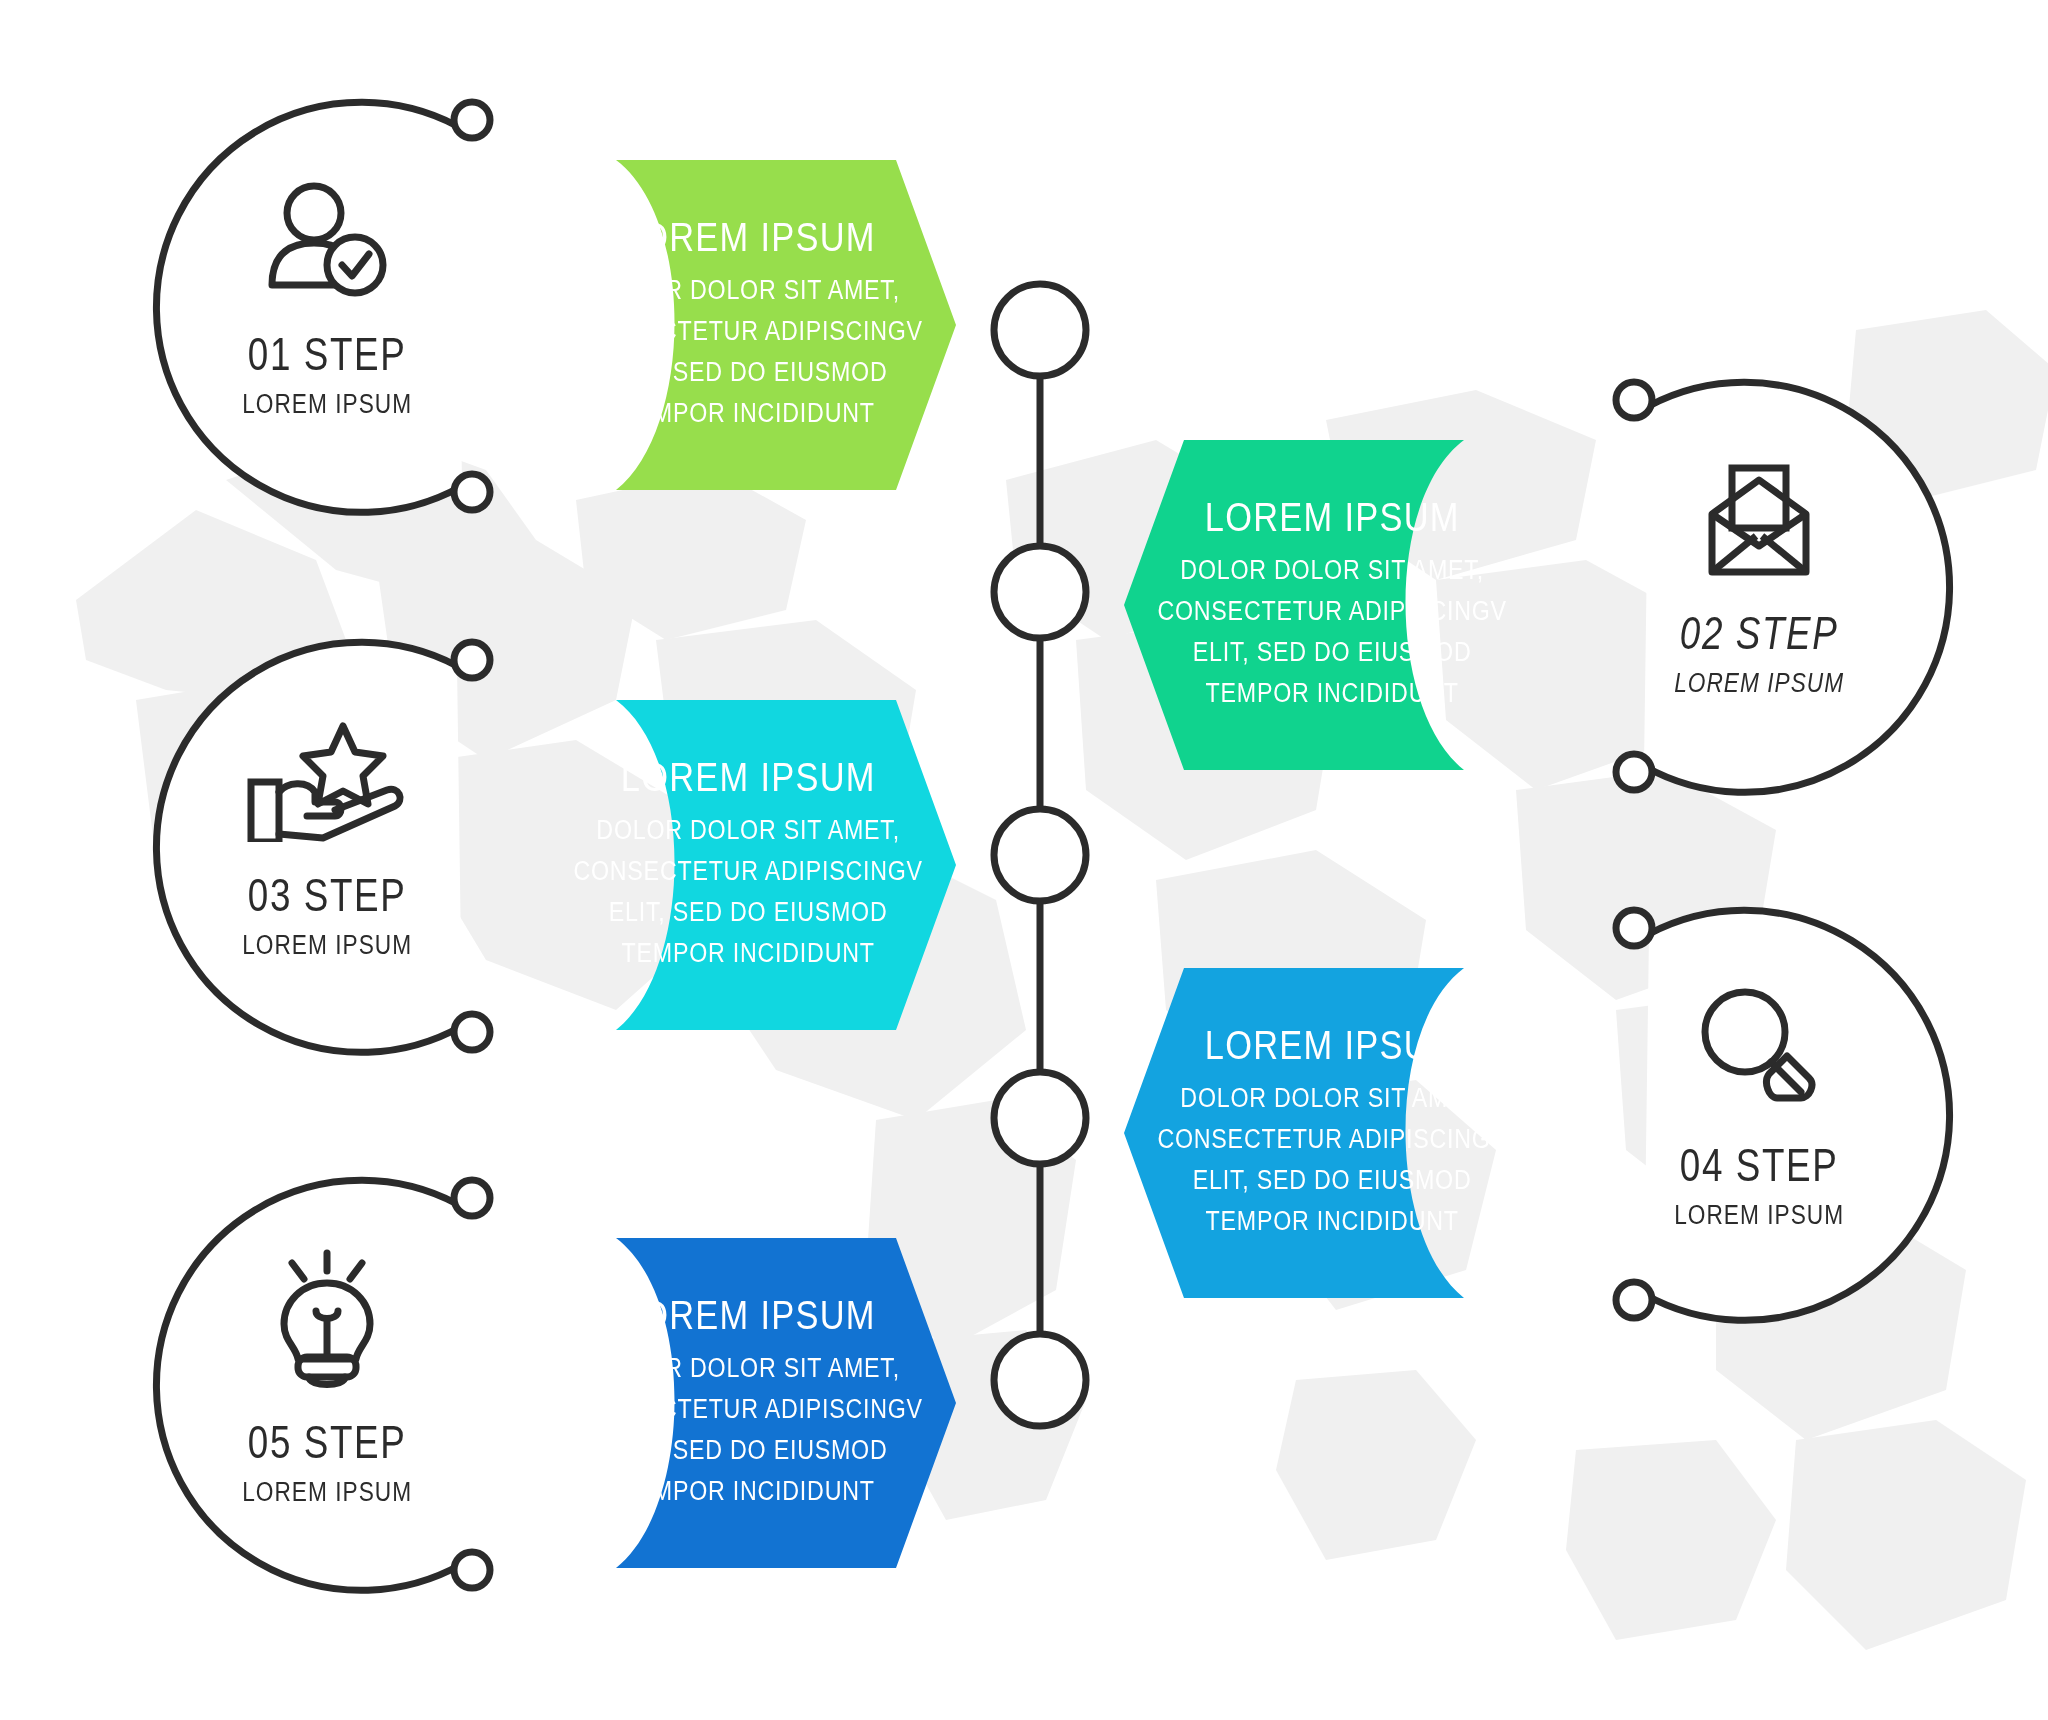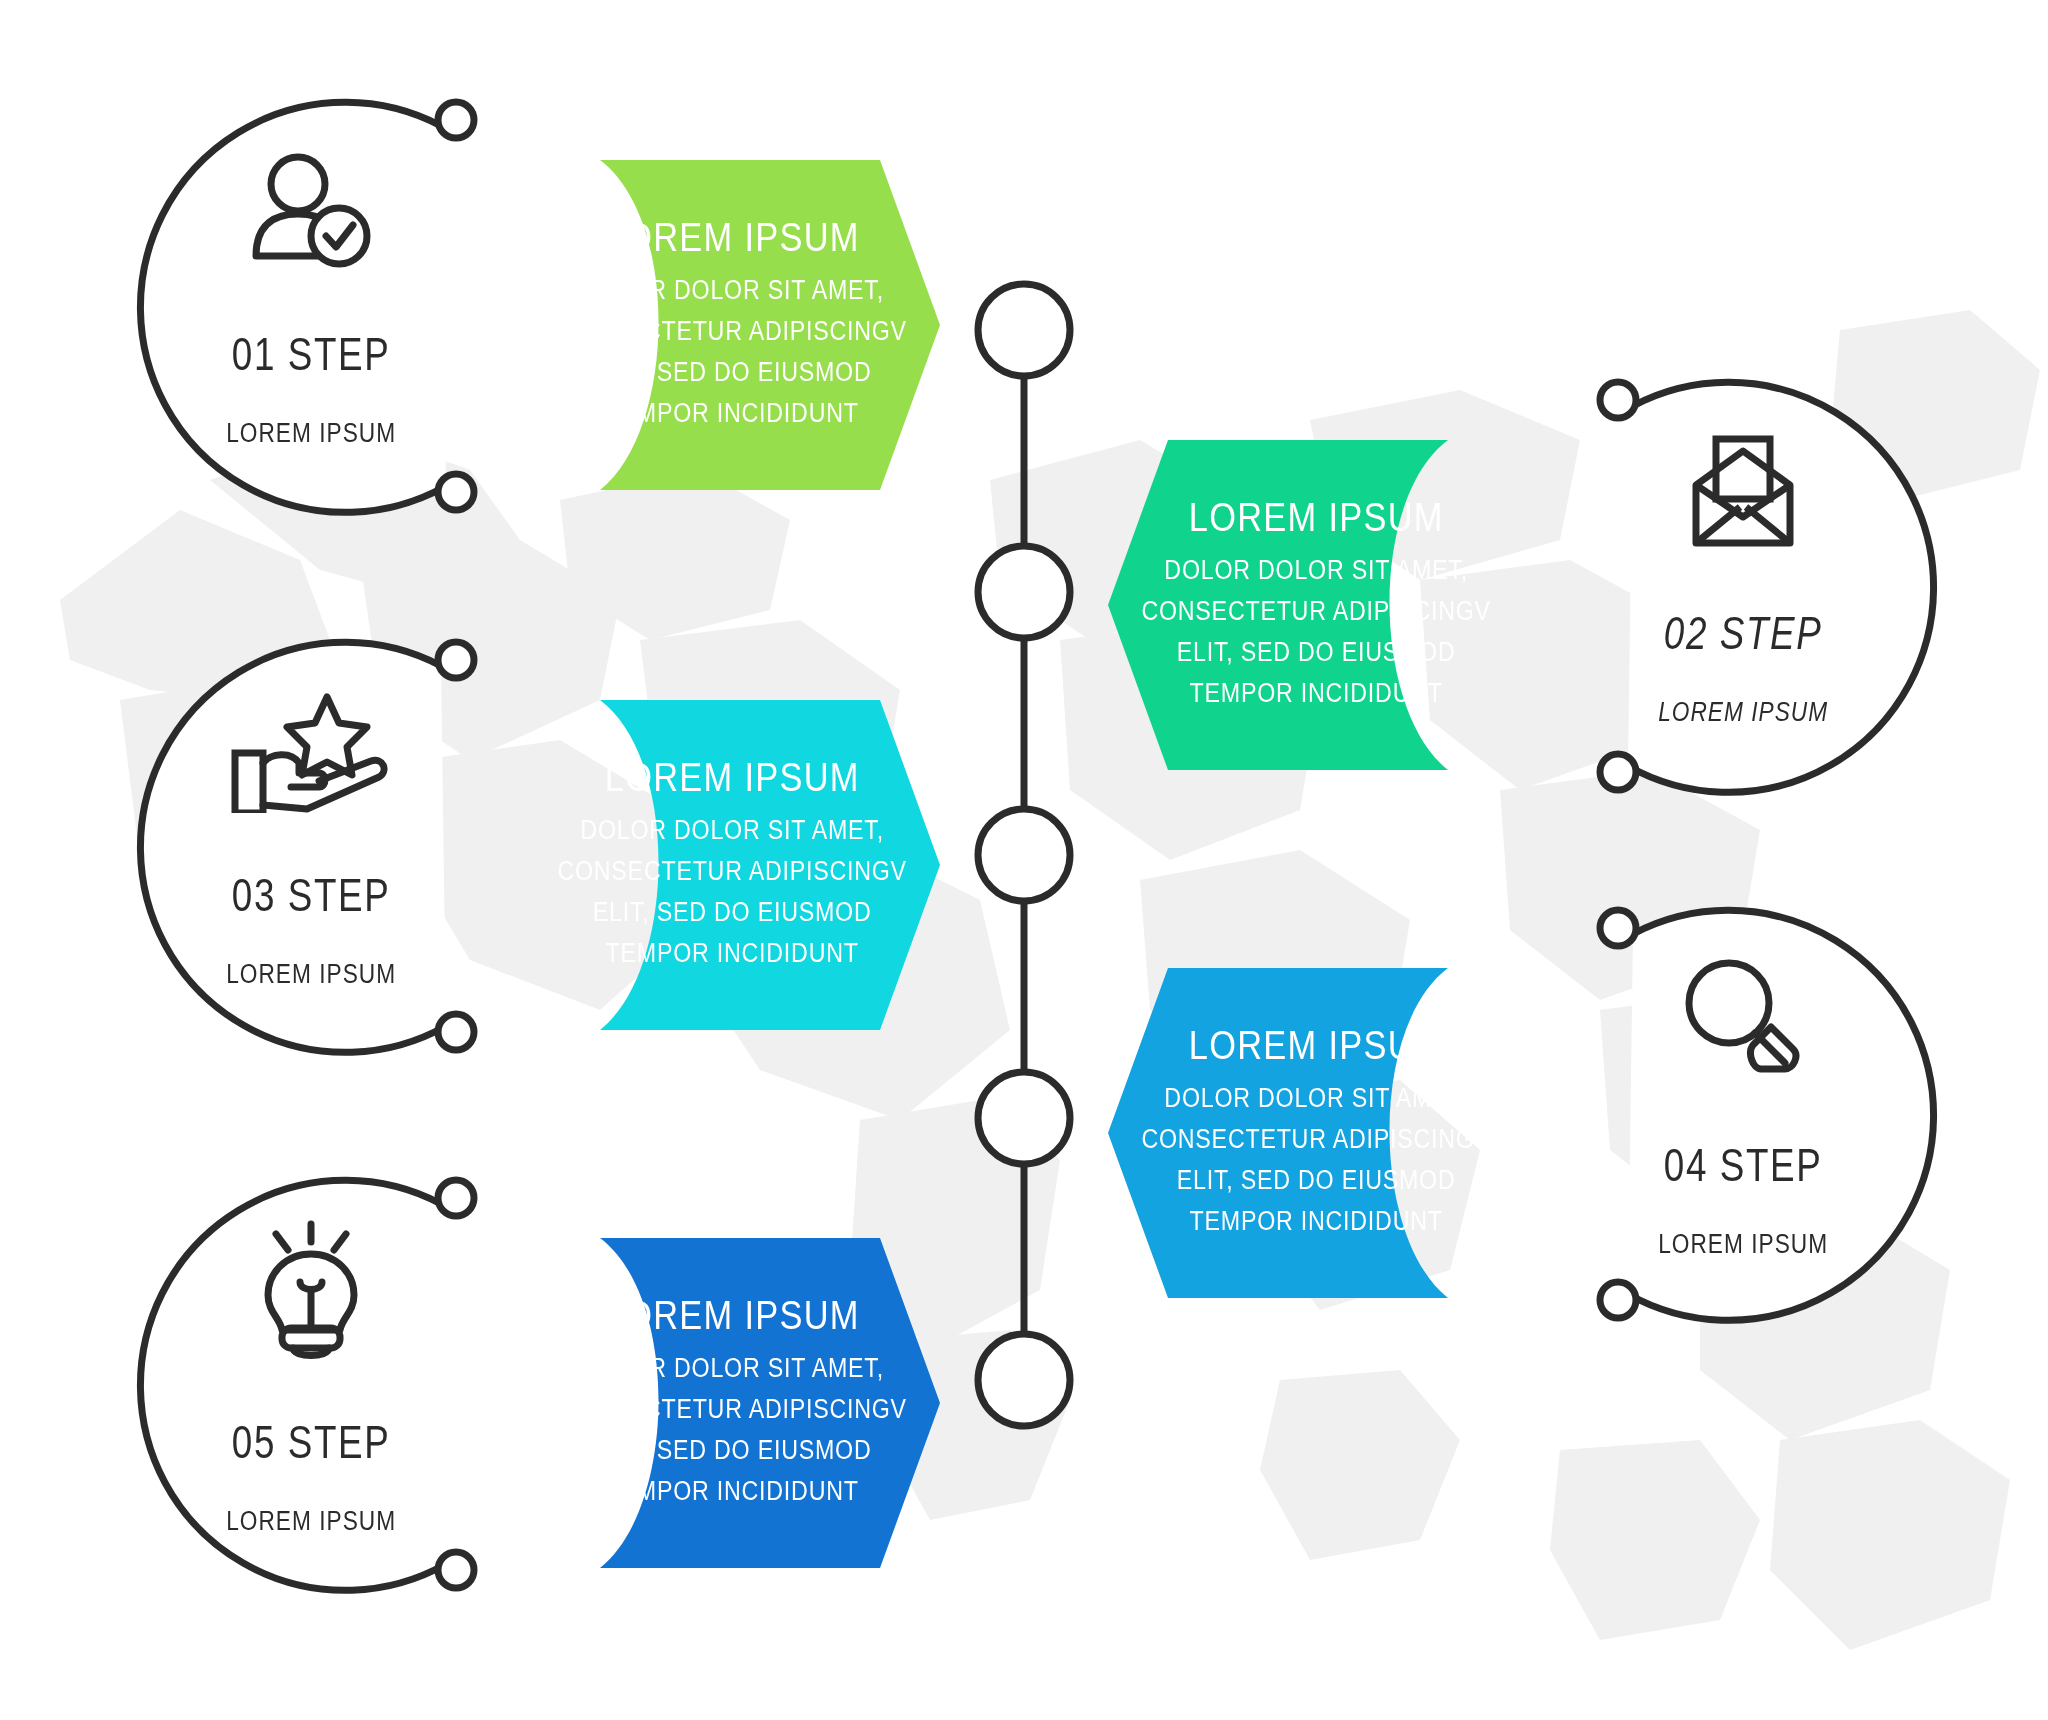--- a/index.html
+++ b/index.html
@@ -1,30 +1,29 @@
 <!DOCTYPE html>
 <html><head>
 <meta charset="utf-8">
 <style>
   html,body{margin:0;padding:0;background:#ffffff;}
   body{
     width:2048px;height:1720px;position:relative;overflow:hidden;
     font-family:"Liberation Sans", sans-serif;
   }
-  #stage{position:absolute;left:0;top:0;width:1916px;height:1720px;}
+  #stage{position:absolute;left:16px;top:0;width:1916px;height:1720px;}
   #worldmap{position:absolute;left:0;top:0;width:2048px;height:1720px;}
 
   
   .node{position:absolute;}
   .node .ring{position:absolute;left:0;top:0;}
   .node .inner{
     position:absolute;left:0;top:0;width:100%;height:100%;
     display:flex;flex-direction:column;align-items:center;justify-content:center;
     pointer-events:none;
-    gap:29px;
   }
   .icon-wrap{display:block;}
   .step-no{
     font-size:46px;letter-spacing:2.0px;color:#2b2b2b;
     font-weight:400;line-height:1.0;margin-top:26px;
     font-family:"Liberation Sans", sans-serif;
     transform:scaleX(.80);transform-origin:center;white-space:nowrap;
   }
   .step-sub{
     font-size:27px;letter-spacing:1.2px;color:#2b2b2b;

